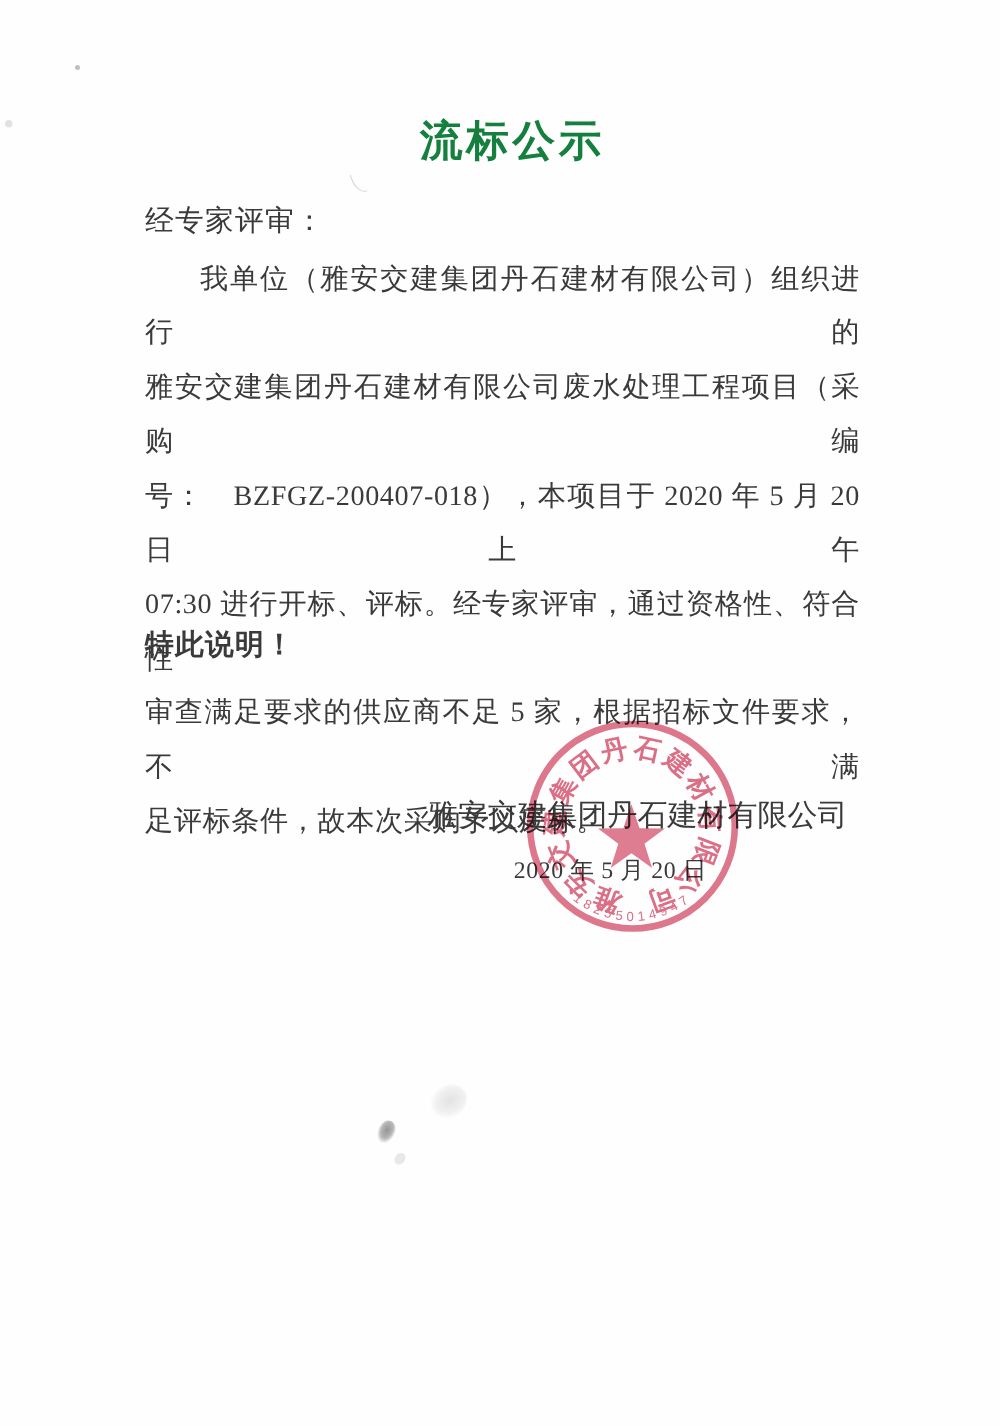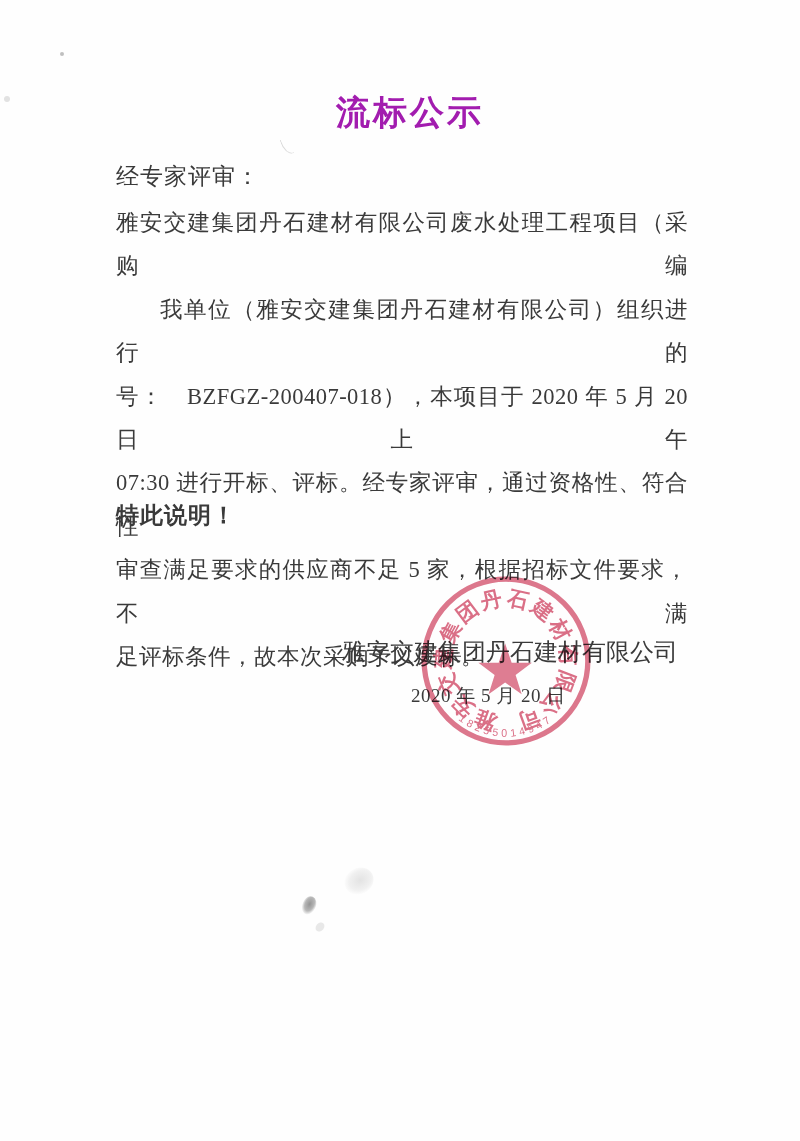--- a/index.html
+++ b/index.html
@@ -15,21 +15,21 @@
     overflow:hidden;
     font-family:"Liberation Serif","DejaVu Serif",serif;
     color:var(--ink);
   }
   .title{
     position:absolute;top:90px;left:0;right:0;
     margin:0 0 0 20px;
     text-align:center;
     font-size:34px;font-weight:700;
     letter-spacing:3px;
-    color:#a21caf;
+    color:#15803d;
   }
   .salutation{
     position:absolute;left:116px;top:161px;
     font-size:23px;letter-spacing:1px;
   }
   .body-block{
     position:absolute;left:116px;top:201px;width:572px;
   }
   .line{
     font-size:22.5px;
@@ -88,22 +88,22 @@
 </head>
 <body>
 
 <div class="page">
 
   <h1 class="title">流标公示</h1>
 
   <div class="salutation">经专家评审：</div>
 
   <div class="body-block">
+    <div class="line just indent">我单位（雅安交建集团丹石建材有限公司）组织进行的</div>
     <div class="line just">雅安交建集团丹石建材有限公司废水处理工程项目（采购编</div>
-    <div class="line just indent">我单位（雅安交建集团丹石建材有限公司）组织进行的</div>
     <div class="line just">号：　BZFGZ-200407-018），本项目于 2020 年 5 月 20 日上午</div>
     <div class="line just">07:30 进行开标、评标。经专家评审，通过资格性、符合性</div>
     <div class="line just">审查满足要求的供应商不足 5 家，根据招标文件要求，不满</div>
     <div class="line">足评标条件，故本次采购予以废标。</div>
   </div>
 
   <div class="closing">特此说明！</div>
 
   <div class="sig-company">雅安交建集团丹石建材有限公司</div>
   <div class="sig-date">2020 年 5 月 20 日</div>

